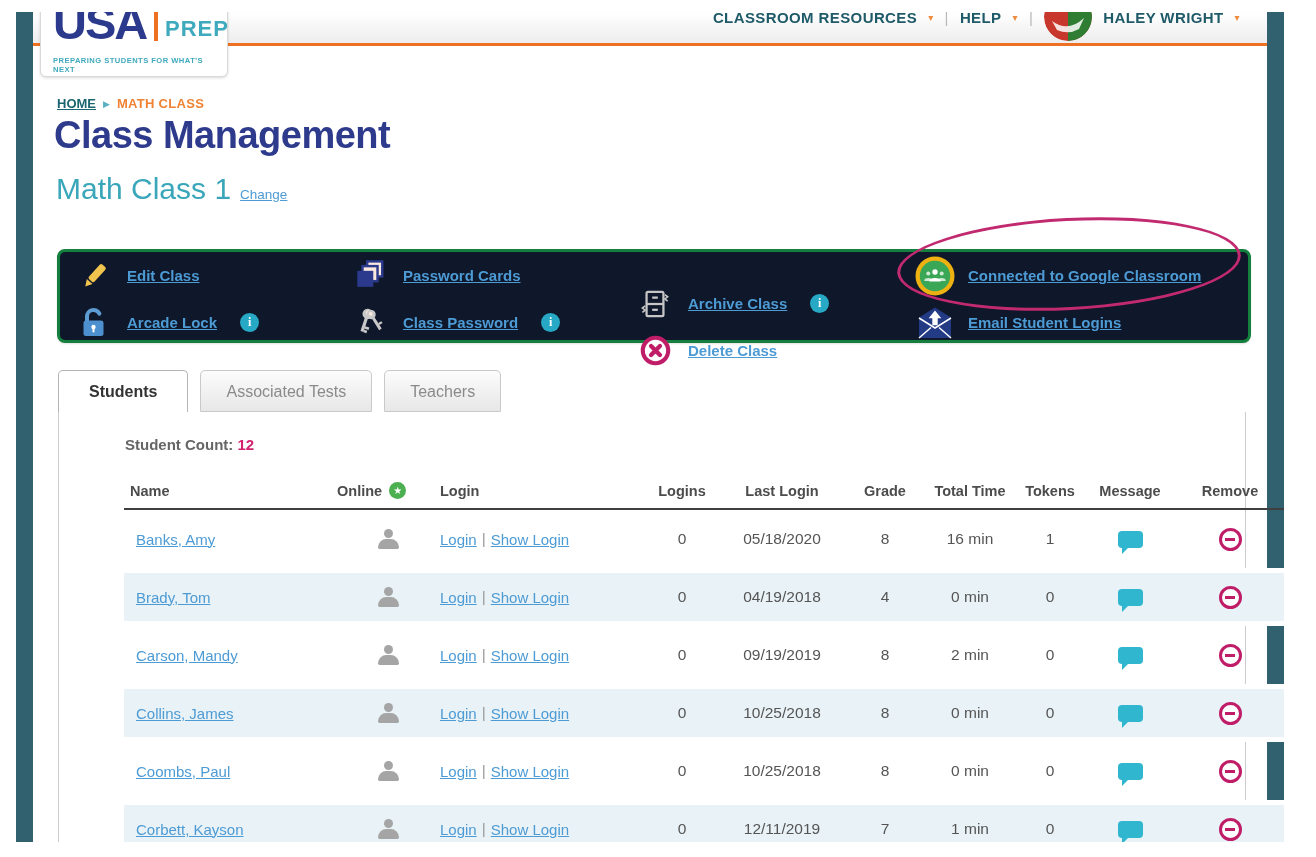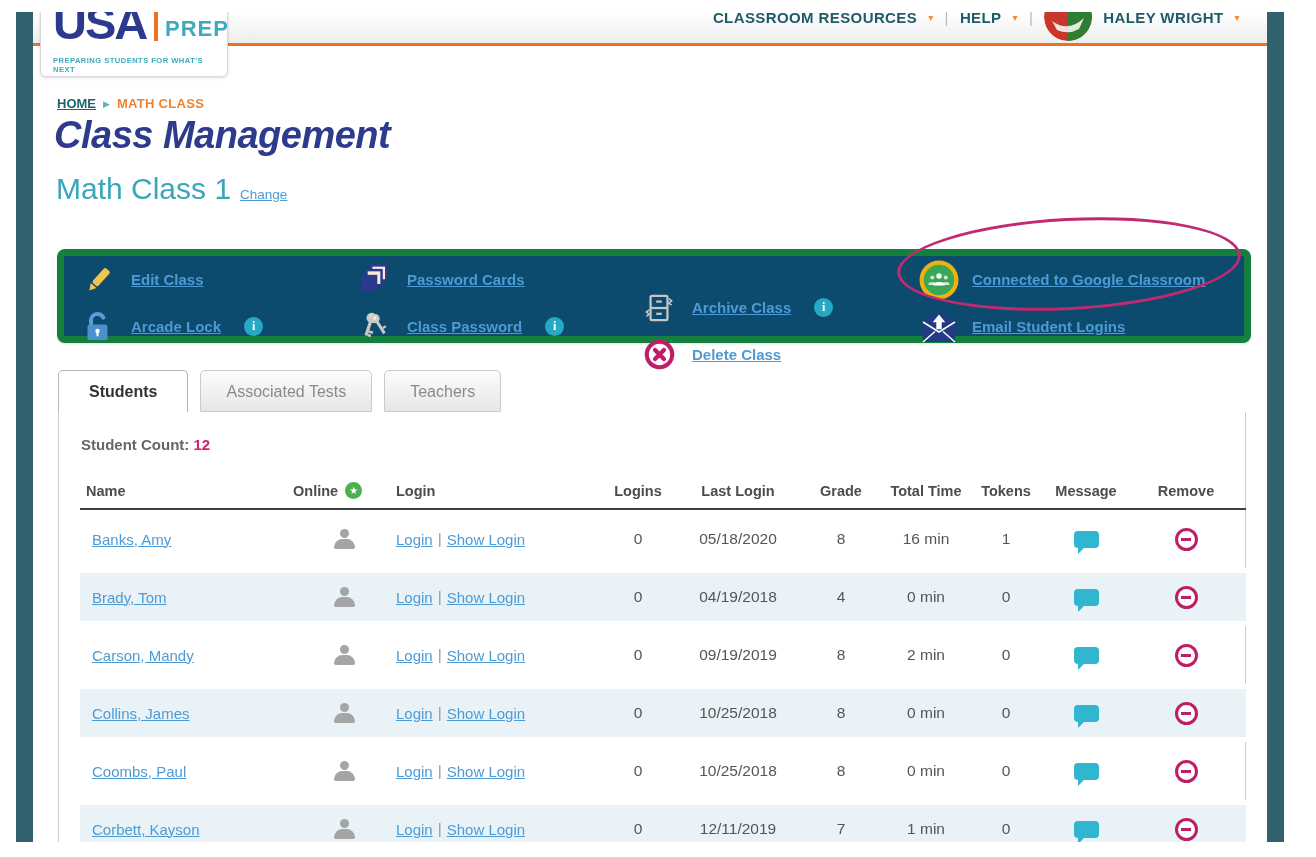--- a/index.html
+++ b/index.html
@@ -26,48 +26,48 @@
   .logo-test { position:absolute; left:124px; top:4px; font-size:17px; font-weight:bold; color:#3fa9bd; letter-spacing:2px; }
   .logo-prep { position:absolute; left:124px; top:23px; font-size:22px; font-weight:bold; color:#3fa9bd; letter-spacing:1px; }
   .logo-tag { position:absolute; left:12px; top:63px; font-size:7.6px; font-weight:bold; color:#3fa9bd; letter-spacing:.45px; }
 
   
   .breadcrumb { position:absolute; left:24px; top:84px; font-size:13px; font-weight:bold; display:flex; align-items:center; gap:7px; }
   .breadcrumb a { color:#1a6570; }
   .breadcrumb .arrow { color:#58b0c0; font-size:9px; }
   .breadcrumb .current { color:#ef8333; letter-spacing:.3px; }
 
-  .page-title { position:absolute; left:21px; top:102px; font-size:38px; font-weight:bold; color:#2e3a8c; letter-spacing:-.5px;font-style:italic; }
+  .page-title { position:absolute; left:21px; top:102px; font-size:38px; font-weight:bold; color:#2e3a8c; letter-spacing:-.5px; }
   .subtitle { position:absolute; left:23px; top:160px; display:flex; align-items:baseline; gap:9px; }
   .subtitle .cls { font-size:30px; color:#3aa6ba; }
   .subtitle a { font-size:13.5px; color:#4d9bd5; }
 
   
-  .toolbar { position:absolute; left:24px; top:237px; width:1194px; height:94px; background:#0c4a6e;
-    border:7px solid #15803d; border-radius:8px; box-shadow:0 1px 2px rgba(0,0,0,.12); }
+  .toolbar { position:absolute; left:24px; top:237px; width:1194px; height:94px; background:#0f172a;
+    border:3px solid #15803d; border-radius:8px; box-shadow:0 1px 2px rgba(0,0,0,.12); }
   .tcell { position:absolute; height:47px; display:flex; align-items:center; gap:13px; }
   .tcell .ic { width:40px; display:flex; justify-content:center; align-items:center; }
   .tcell a { font-size:15px; font-weight:bold; color:#4d9bd5; }
   .info { display:inline-flex; width:19px; height:19px; border-radius:50%; background:#27a8c4; color:#fff;
     font-size:12px; font-weight:bold; font-family:"Liberation Serif",serif; align-items:center; justify-content:center; margin-left:10px; }
   .c1{left:14px;} .c2{left:290px;} .c3{left:575px;margin-top:28px;} .c4{left:855px;}
   .r1{top:0;} .r2{top:47px;}
 
   .annotation-ellipse { position:absolute; left:864px; top:206px; width:344px; height:92px;
     border:3.5px solid #c22a70; border-radius:50%; transform:rotate(-3deg); z-index:6; pointer-events:none; }
 
   
   .tabs { position:absolute; left:25px; top:358px; display:flex; gap:12px; font-size:16px; }
   .tab { height:42px; line-height:42px; padding:0 25px; border:1px solid #c9c9c9; border-radius:5px 5px 0 0;
     background:linear-gradient(#fcfcfc,#e7e7e7); color:#8a8a8a; cursor:pointer; }
   .tab.active { background:#fff; border-color:#b5b5b5; border-bottom:none; color:#333; font-weight:bold; padding:0 30px; height:43px; }
 
   
   .panel { position:absolute; left:25px; top:400px; width:1188px; height:430px;
-    border-left:1px solid #cccccc; border-right:1px solid #cccccc; background:#fff; }
+    border-left:1px solid #cccccc; border-right:1px solid #cccccc; background:#fff;padding-left:44px; }
   .count { margin:24px 0 0 22px; font-size:15px; font-weight:bold; color:#666; height:18px; }
   .count .num { color:#d2216e; }
 
   .tbl { margin:12px 0 0 21px; width:1166px; font-size:15.5px; color:#555; }
   .trow, .thead { display:grid; grid-template-columns:213px 103px 200px 84px 116px 90px 80px 80px 80px 1fr; align-items:center; }
   .thead { height:44px; align-items:end; padding-bottom:9px; border-bottom:2.5px solid #3f3f3f;
     font-size:14.5px; font-weight:bold; color:#4c4c4c; }
   .thead .hc { display:flex; align-items:center; }
   .hc.center, .tc.center { justify-content:center; text-align:center; }
   .h-name { padding-left:6px; }

